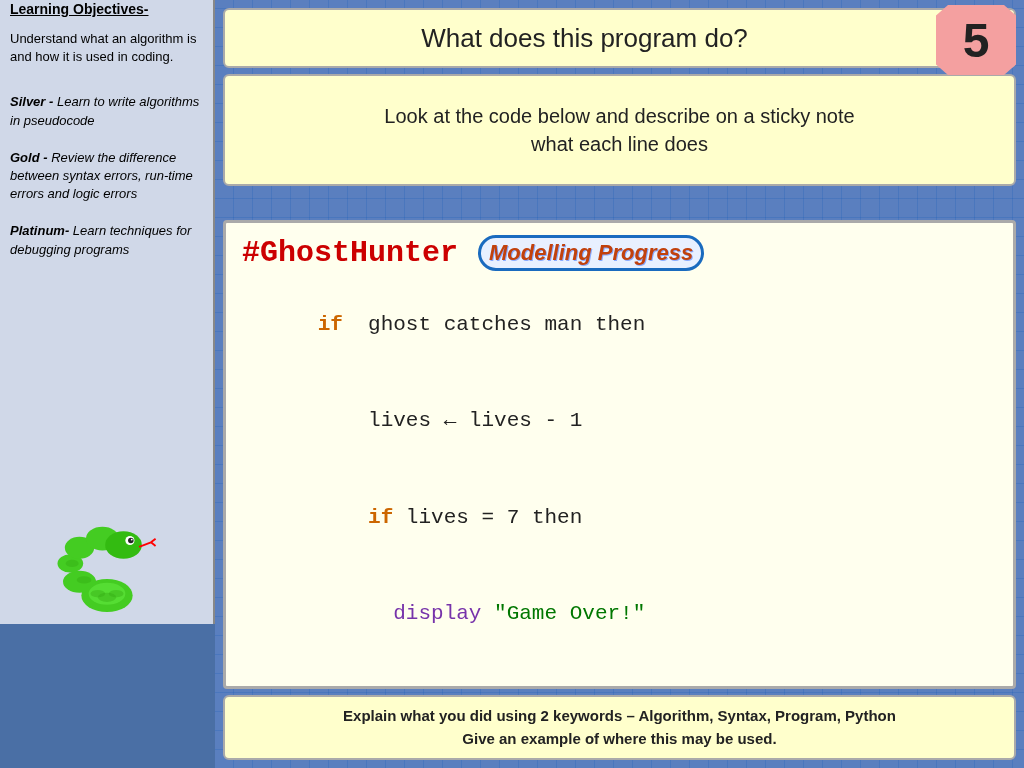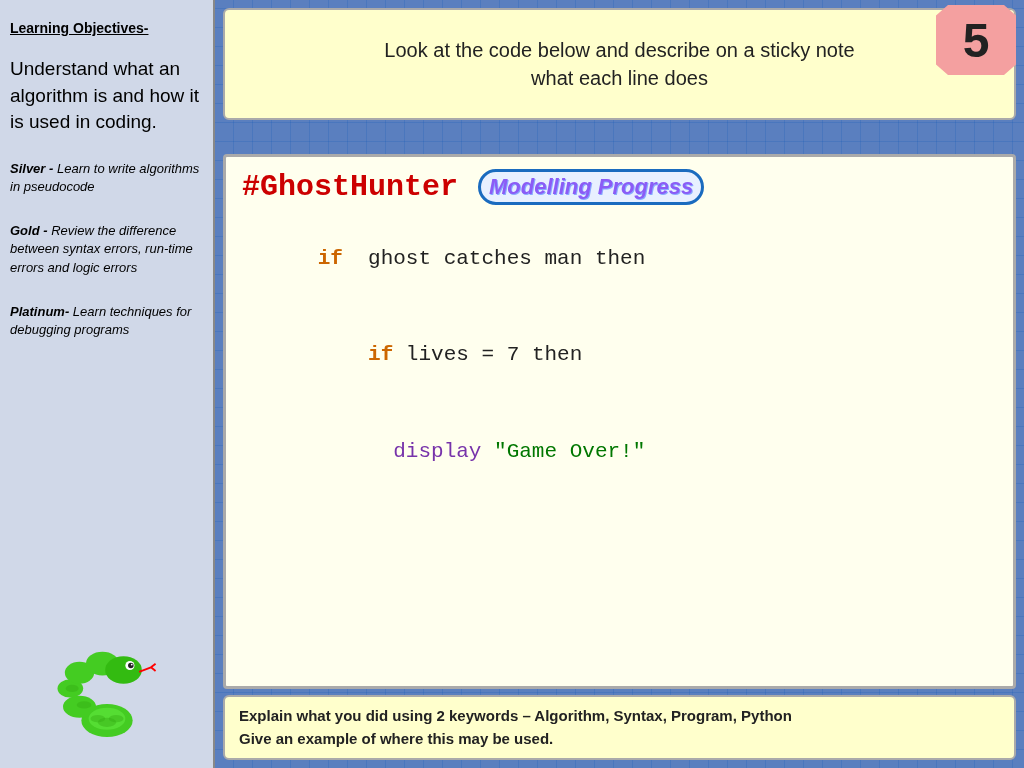--- a/index.html
+++ b/index.html
@@ -11,39 +11,39 @@
       font-family: Arial, sans-serif;
       display: flex;
       background: #4a6fa5;
     }
 
     
     #sidebar {
       width: 215px;
       min-width: 215px;
       background: #d0d8e8;
-      padding: 20px 10px;
+      padding: 1px 10px;
       display: flex;
       flex-direction: column;
-      gap: 16px;
+      gap: 9px;
       border-right: 2px solid #888;
-      height: 768px;
+      height: 624px;
       overflow: hidden;
     }
 
     .sidebar-title {
       font-size: 14px;
       font-weight: bold;
       text-decoration: underline;
       margin-bottom: 4px;
     }
 
     .sidebar-text {
-      font-size: 19px;
-      margin-bottom: 8px;
+      font-size: 13px;
+      margin-bottom: 18px;
       line-height: 1.4;
     }
 
     .sidebar-level {
       margin-bottom: 10px;
       font-size: 13px;
       line-height: 1.4;
       font-style: italic;
     }
 
@@ -157,21 +157,21 @@
     .ghost-title {
       font-family: 'Courier New', monospace;
       font-size: 30px;
       font-weight: bold;
       color: #cc0000;
     }
 
     .modelling-progress {
       font-size: 22px;
       font-weight: bold;
-      color: #8b5cf6;
+      color: #c2410c;
       font-style: italic;
       text-shadow: 1px 1px 0 #88aaff;
       border: 3px solid #1a6bbf;
       padding: 2px 8px;
       border-radius: 18px;
       background: #e8f0ff;
     }
 
     .code-line {
       font-family: 'Courier New', monospace;
@@ -192,20 +192,21 @@
       border: 2px solid #aaa;
       border-radius: 6px;
       padding: 8px 14px;
       font-size: 15px;
       color: #222;
       line-height: 1.5;
     }
 
     #footer-box p {
       font-weight: bold;
+      text-align: center;
     }
   </style>
 </head>
 <body>
 
 <div id="sidebar">
   <div class="sidebar-title">Learning Objectives-</div>
   <div class="sidebar-text">Understand what an algorithm is and how it is used in coding.</div>
 
   <div class="sidebar-level">
@@ -251,35 +252,39 @@
       <ellipse cx="35" cy="73" rx="8" ry="4" fill="#33aa11" opacity="0.4"></ellipse>
       <ellipse cx="22" cy="55" rx="7" ry="4" fill="#33aa11" opacity="0.4"></ellipse>
     </svg>
   </div>
 </div>
 
 <div id="main">
 
   <div id="number-badge">5</div>
 
+  <div id="title-box">What does this program do?</div>
 
   <div id="instruction-box">
     <span>Look at the code below and describe on a sticky note<br>what each line does</span>
   </div>
 
   <div id="code-box">
     <div class="code-header">
       <span class="ghost-title">#GhostHunter</span>
       <span class="modelling-progress">Modelling Progress</span>
     </div>
 
     <div class="code-line">
       <span class="kw-if">if</span><span class="kw-normal">  ghost catches man then</span>
     </div>
 
+    <div class="code-line">
+      <span class="kw-normal">    lives </span><span class="kw-arrow">←</span><span class="kw-normal"> lives - 1</span>
+    </div>
 
     <div class="code-line">
       <span class="kw-normal">    </span><span class="kw-if">if</span><span class="kw-normal"> lives = 7 then</span>
     </div>
 
     <div class="code-line">
       <span class="kw-display">      display </span><span class="kw-string-green">"Game Over!"</span>
     </div>
 
   </div>

